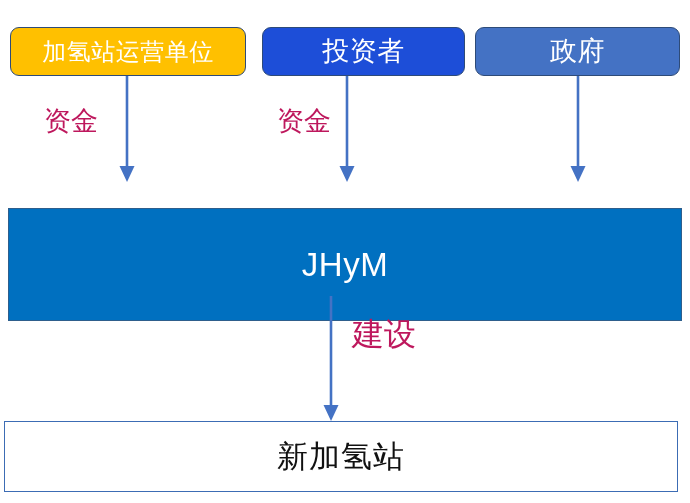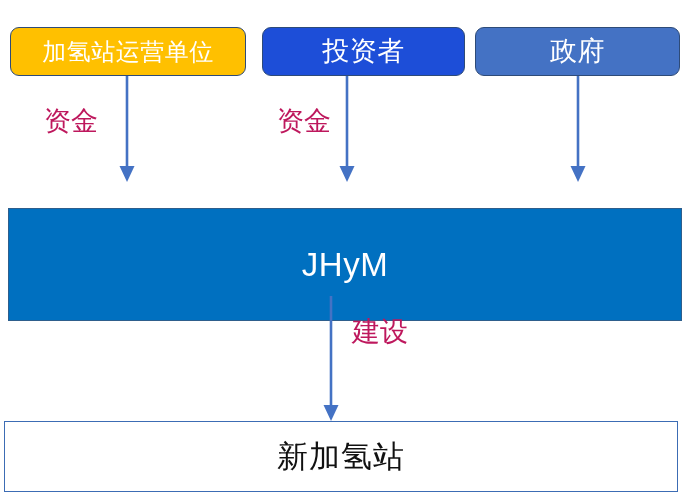--- a/index.html
+++ b/index.html
@@ -102,21 +102,21 @@
   .arrow-label {
     position: absolute;
     color: #be185d;
     font-size: 27px;
     line-height: 1;
     white-space: nowrap;
   }
   .label-funds-1 { left: 44px;  top: 108px; }
   .label-funds-2 { left: 277px; top: 108px; }
   .label-subsidy { left: 503px; top: 108px; }
-  .label-build   { left: 352px; top: 318px; font-size: 28px; }
+  .label-build   { left: 352px; top: 318px; font-size: 32px; }
 </style>
 </head>
 <body>
 
 <div id="canvas">
 
   <div class="top-box box-operator">
     <span>加氢站运营单位</span>
   </div>
 

